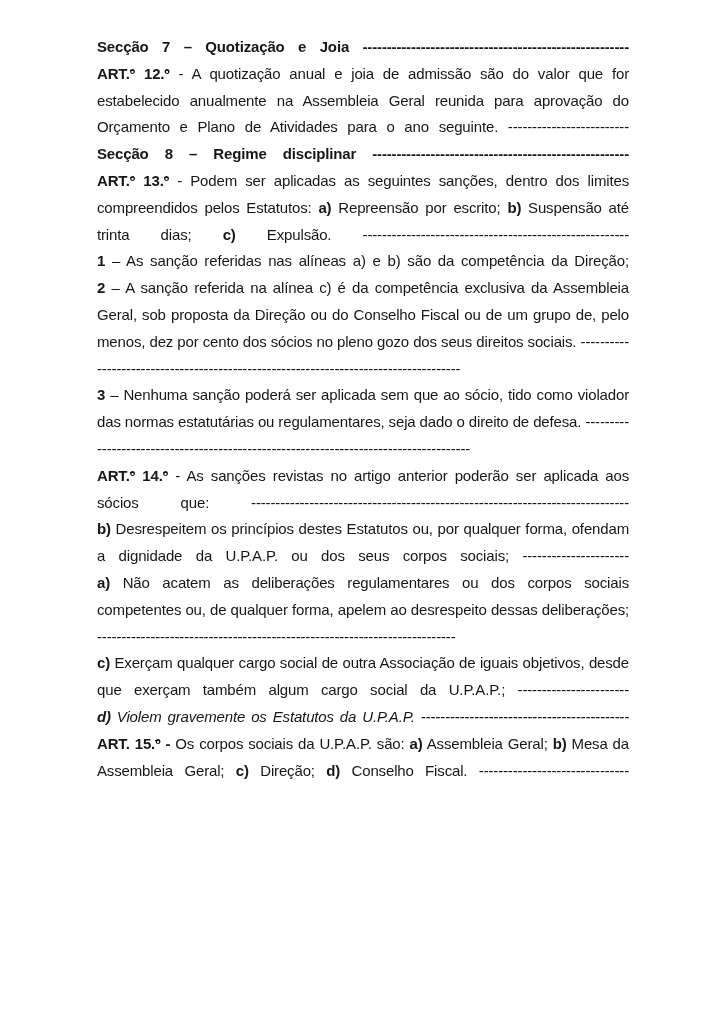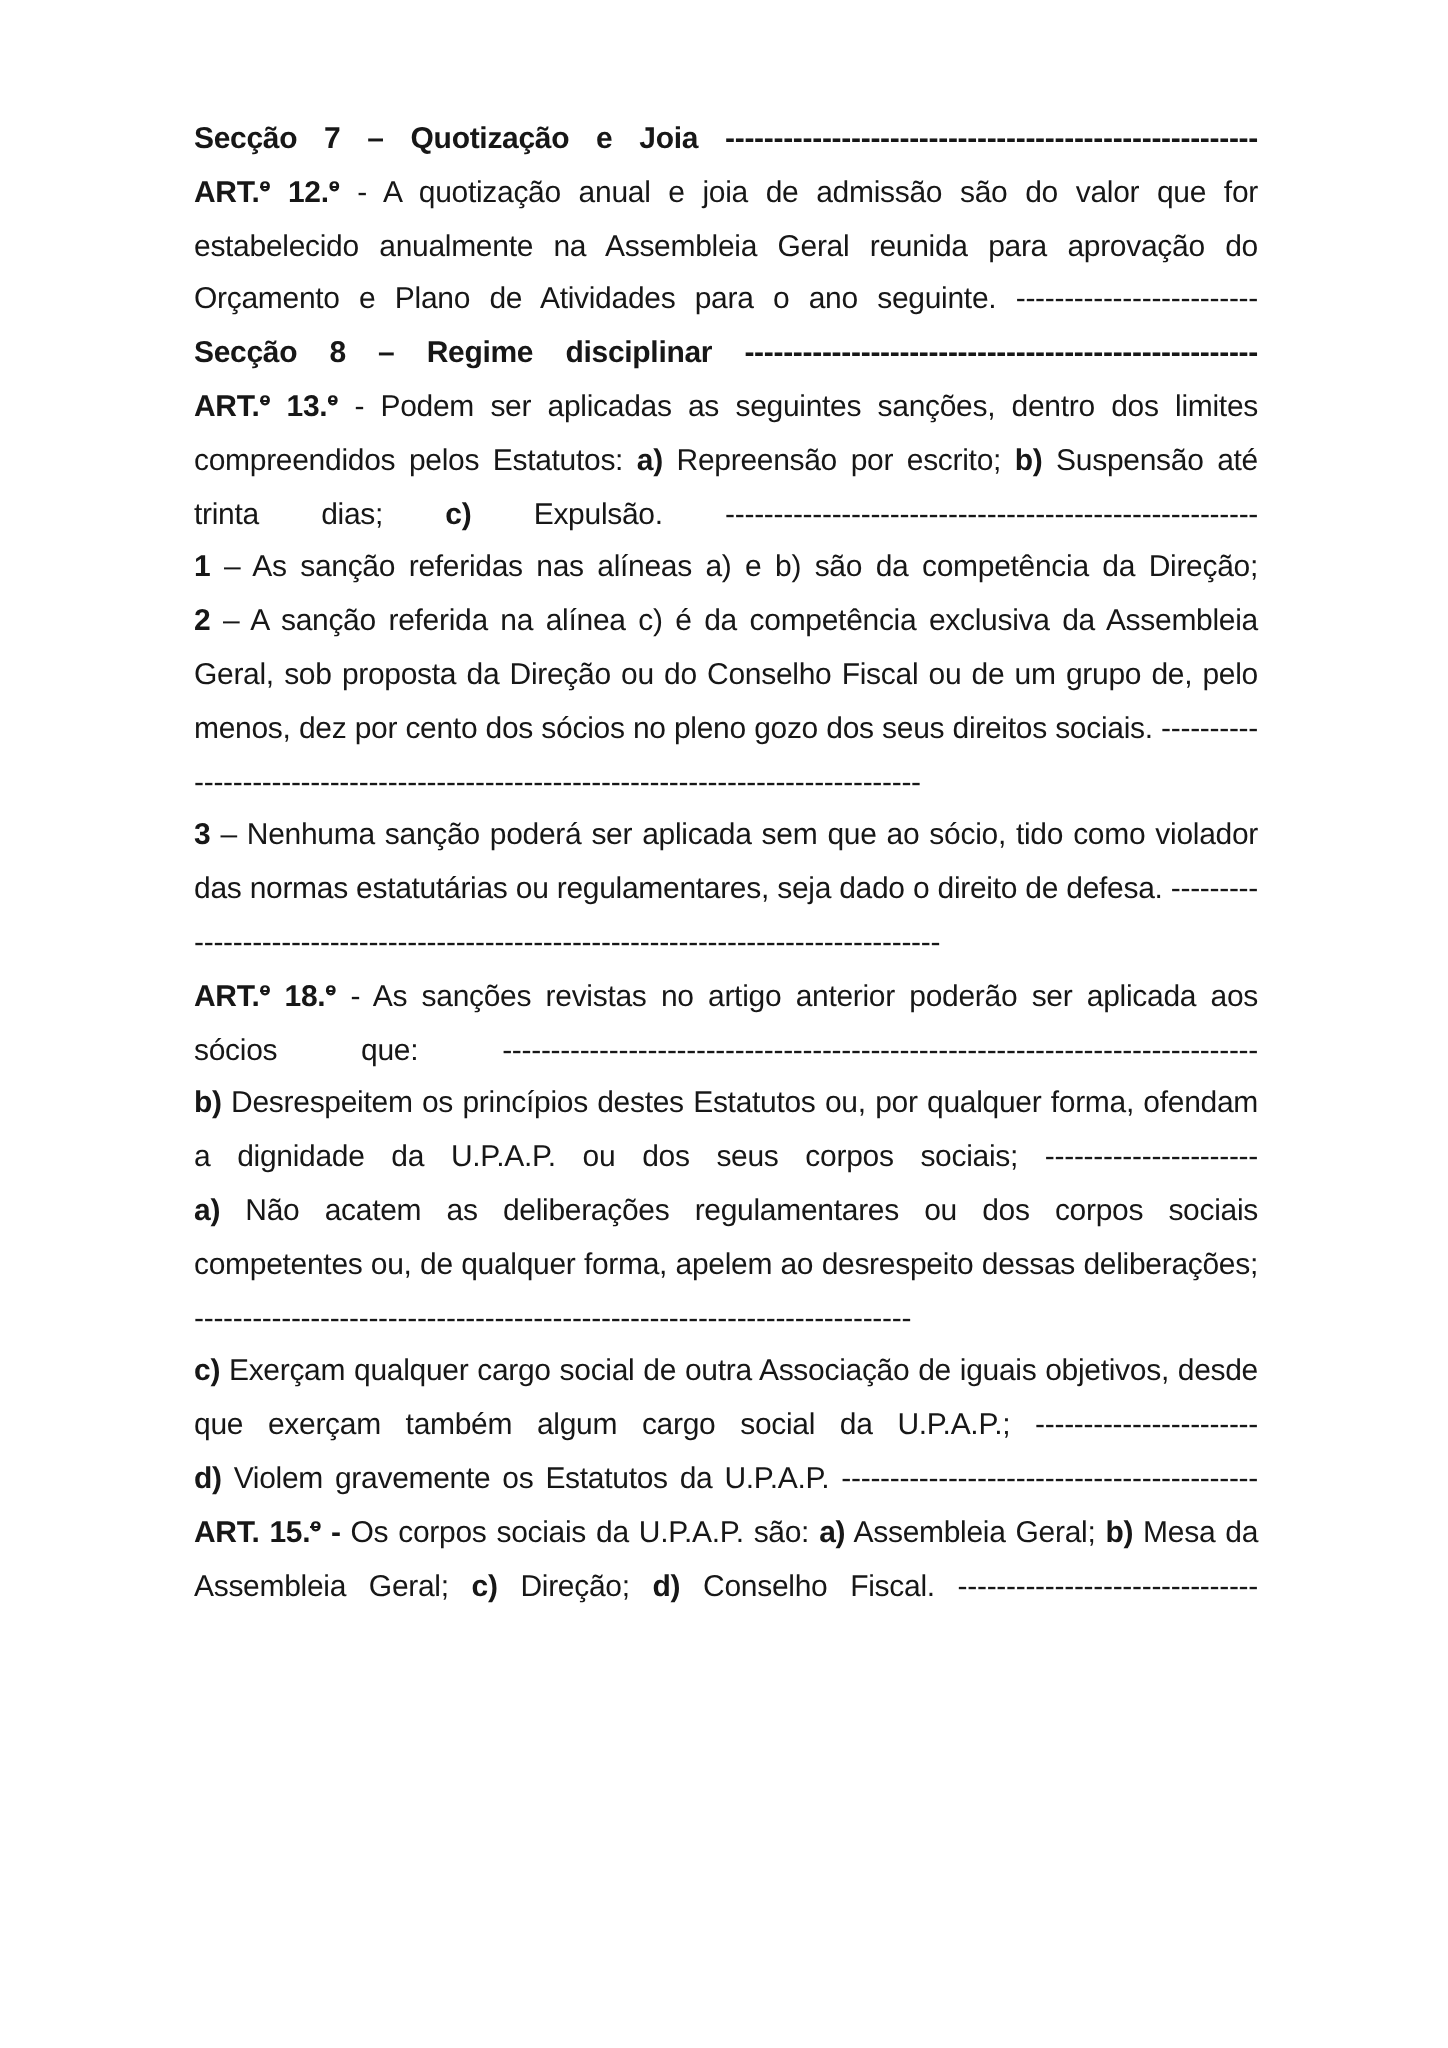--- a/index.html
+++ b/index.html
@@ -2,41 +2,41 @@
 <html><head>
 <meta charset="utf-8">
 <style>
   html, body { margin: 0; padding: 0; background: #ffffff; }
   .page {
     position: relative;
     width: 724px;
     height: 1024px;
     background: #ffffff;
     box-sizing: border-box;
-    padding: 57px 95px 40px 97px;
+    padding: 34px 95px 40px 97px;
     overflow: hidden;
     font-family: "Liberation Sans", sans-serif;
     font-size: 15px;
     line-height: 26.8px;
     color: #171717;
     letter-spacing: -0.15px;
   }
   .doc { width: 100%; }
   p.block {
     margin: 0;
     text-align: justify;
     text-align-last: justify;
     word-break: normal;
   }
   
   .sp8  { margin-bottom: 8px; }
   .sp12 { margin-bottom: 12px; }
   .sp14 { margin-bottom: 14px; }
   .sp15 { margin-bottom: 15px; }
-  .sp36 { margin-bottom: 36px; }
+  .sp36 { margin-bottom: 36px; font-style: italic; }
   .b { font-weight: bold; }
   .u {
     text-decoration: underline;
     text-decoration-thickness: 1.5px;
     text-underline-offset: 2.5px;
   }
   
   .ord {
     position: relative;
     display: inline-block;
@@ -55,20 +55,20 @@
 
 <div class="page">
   <div class="doc">
       <p class="block sp15"><span class="b">Secção 7 – Quotização e Joia </span><span class="b">-------------------------------------------------------</span></p>
       <p class="block"><span class="b">ART.</span><span class="b ord">º</span><span class="b"> 12.</span><span class="b ord">º</span><span> - A quotização anual e joia de admissão são do valor que for estabelecido anualmente na Assembleia Geral reunida para aprovação do Orçamento e Plano de Atividades para o ano seguinte. </span><span>-------------------------</span></p>
       <p class="block sp14"><span class="b">Secção 8 – Regime disciplinar </span><span class="b">-----------------------------------------------------</span></p>
       <p class="block"><span class="b">ART.</span><span class="b ord">º</span><span class="b"> 13.</span><span class="b ord">º</span><span> - Podem ser aplicadas as seguintes sanções, dentro dos limites compreendidos pelos Estatutos: </span><span class="b">a)</span><span> Repreensão por escrito; </span><span class="b">b)</span><span> Suspensão até trinta dias; </span><span class="b">c)</span><span> Expulsão. </span><span>-------------------------------------------------------</span></p>
       <p class="block"><span class="b">1</span><span> – As sanção referidas nas alíneas a) e b) são da competência da Direção;</span></p>
       <p class="block"><span class="b">2</span><span> – A sanção referida na alínea c) é da competência exclusiva da Assembleia Geral, sob proposta da Direção ou do Conselho Fiscal ou de um grupo de, pelo menos, dez por cento dos sócios no pleno gozo dos seus direitos sociais. </span><span>-------------------------------------------------------------------------------------</span></p>
       <p class="block sp8"><span class="b">3</span><span> – Nenhuma sanção poderá ser aplicada sem que ao sócio, tido como violador das normas estatutárias ou regulamentares, seja dado o direito de defesa. </span><span>--------------------------------------------------------------------------------------</span></p>
-      <p class="block"><span class="b">ART.</span><span class="b ord">º</span><span class="b"> 18.</span><span class="b ord">º</span><span> - As sanções revistas no artigo anterior poderão ser aplicada aos sócios que: </span><span>------------------------------------------------------------------------------</span></p>
+      <p class="block"><span class="b">ART.</span><span class="b ord">º</span><span class="b"> 14.</span><span class="b ord">º</span><span> - As sanções revistas no artigo anterior poderão ser aplicada aos sócios que: </span><span>------------------------------------------------------------------------------</span></p>
       <p class="block"><span class="b">b)</span><span> Desrespeitem os princípios destes Estatutos ou, por qualquer forma, ofendam a dignidade da U.P.A.P. ou dos seus corpos sociais; </span><span>----------------------</span></p>
       <p class="block"><span class="b">a)</span><span> Não acatem as deliberações regulamentares ou dos corpos sociais competentes ou, de qualquer forma, apelem ao desrespeito dessas deliberações; </span><span>--------------------------------------------------------------------------</span></p>
       <p class="block"><span class="b">c)</span><span> Exerçam qualquer cargo social de outra Associação de iguais objetivos, desde que exerçam também algum cargo social da U.P.A.P.; </span><span>-----------------------</span></p>
       <p class="block sp36"><span class="b">d)</span><span> Violem gravemente os Estatutos da U.P.A.P. </span><span>-------------------------------------------</span></p>
       <p class="block"><span class="b">ART. 15.</span><span class="b ord">º</span><span class="b"> - </span><span>Os corpos sociais da U.P.A.P. são: </span><span class="b">a)</span><span> Assembleia Geral; </span><span class="b">b)</span><span> Mesa da Assembleia Geral; </span><span class="b">c)</span><span> Direção; </span><span class="b">d)</span><span> Conselho Fiscal. </span><span>-------------------------------</span></p>
     </div>
 </div>
 
 </body></html>

